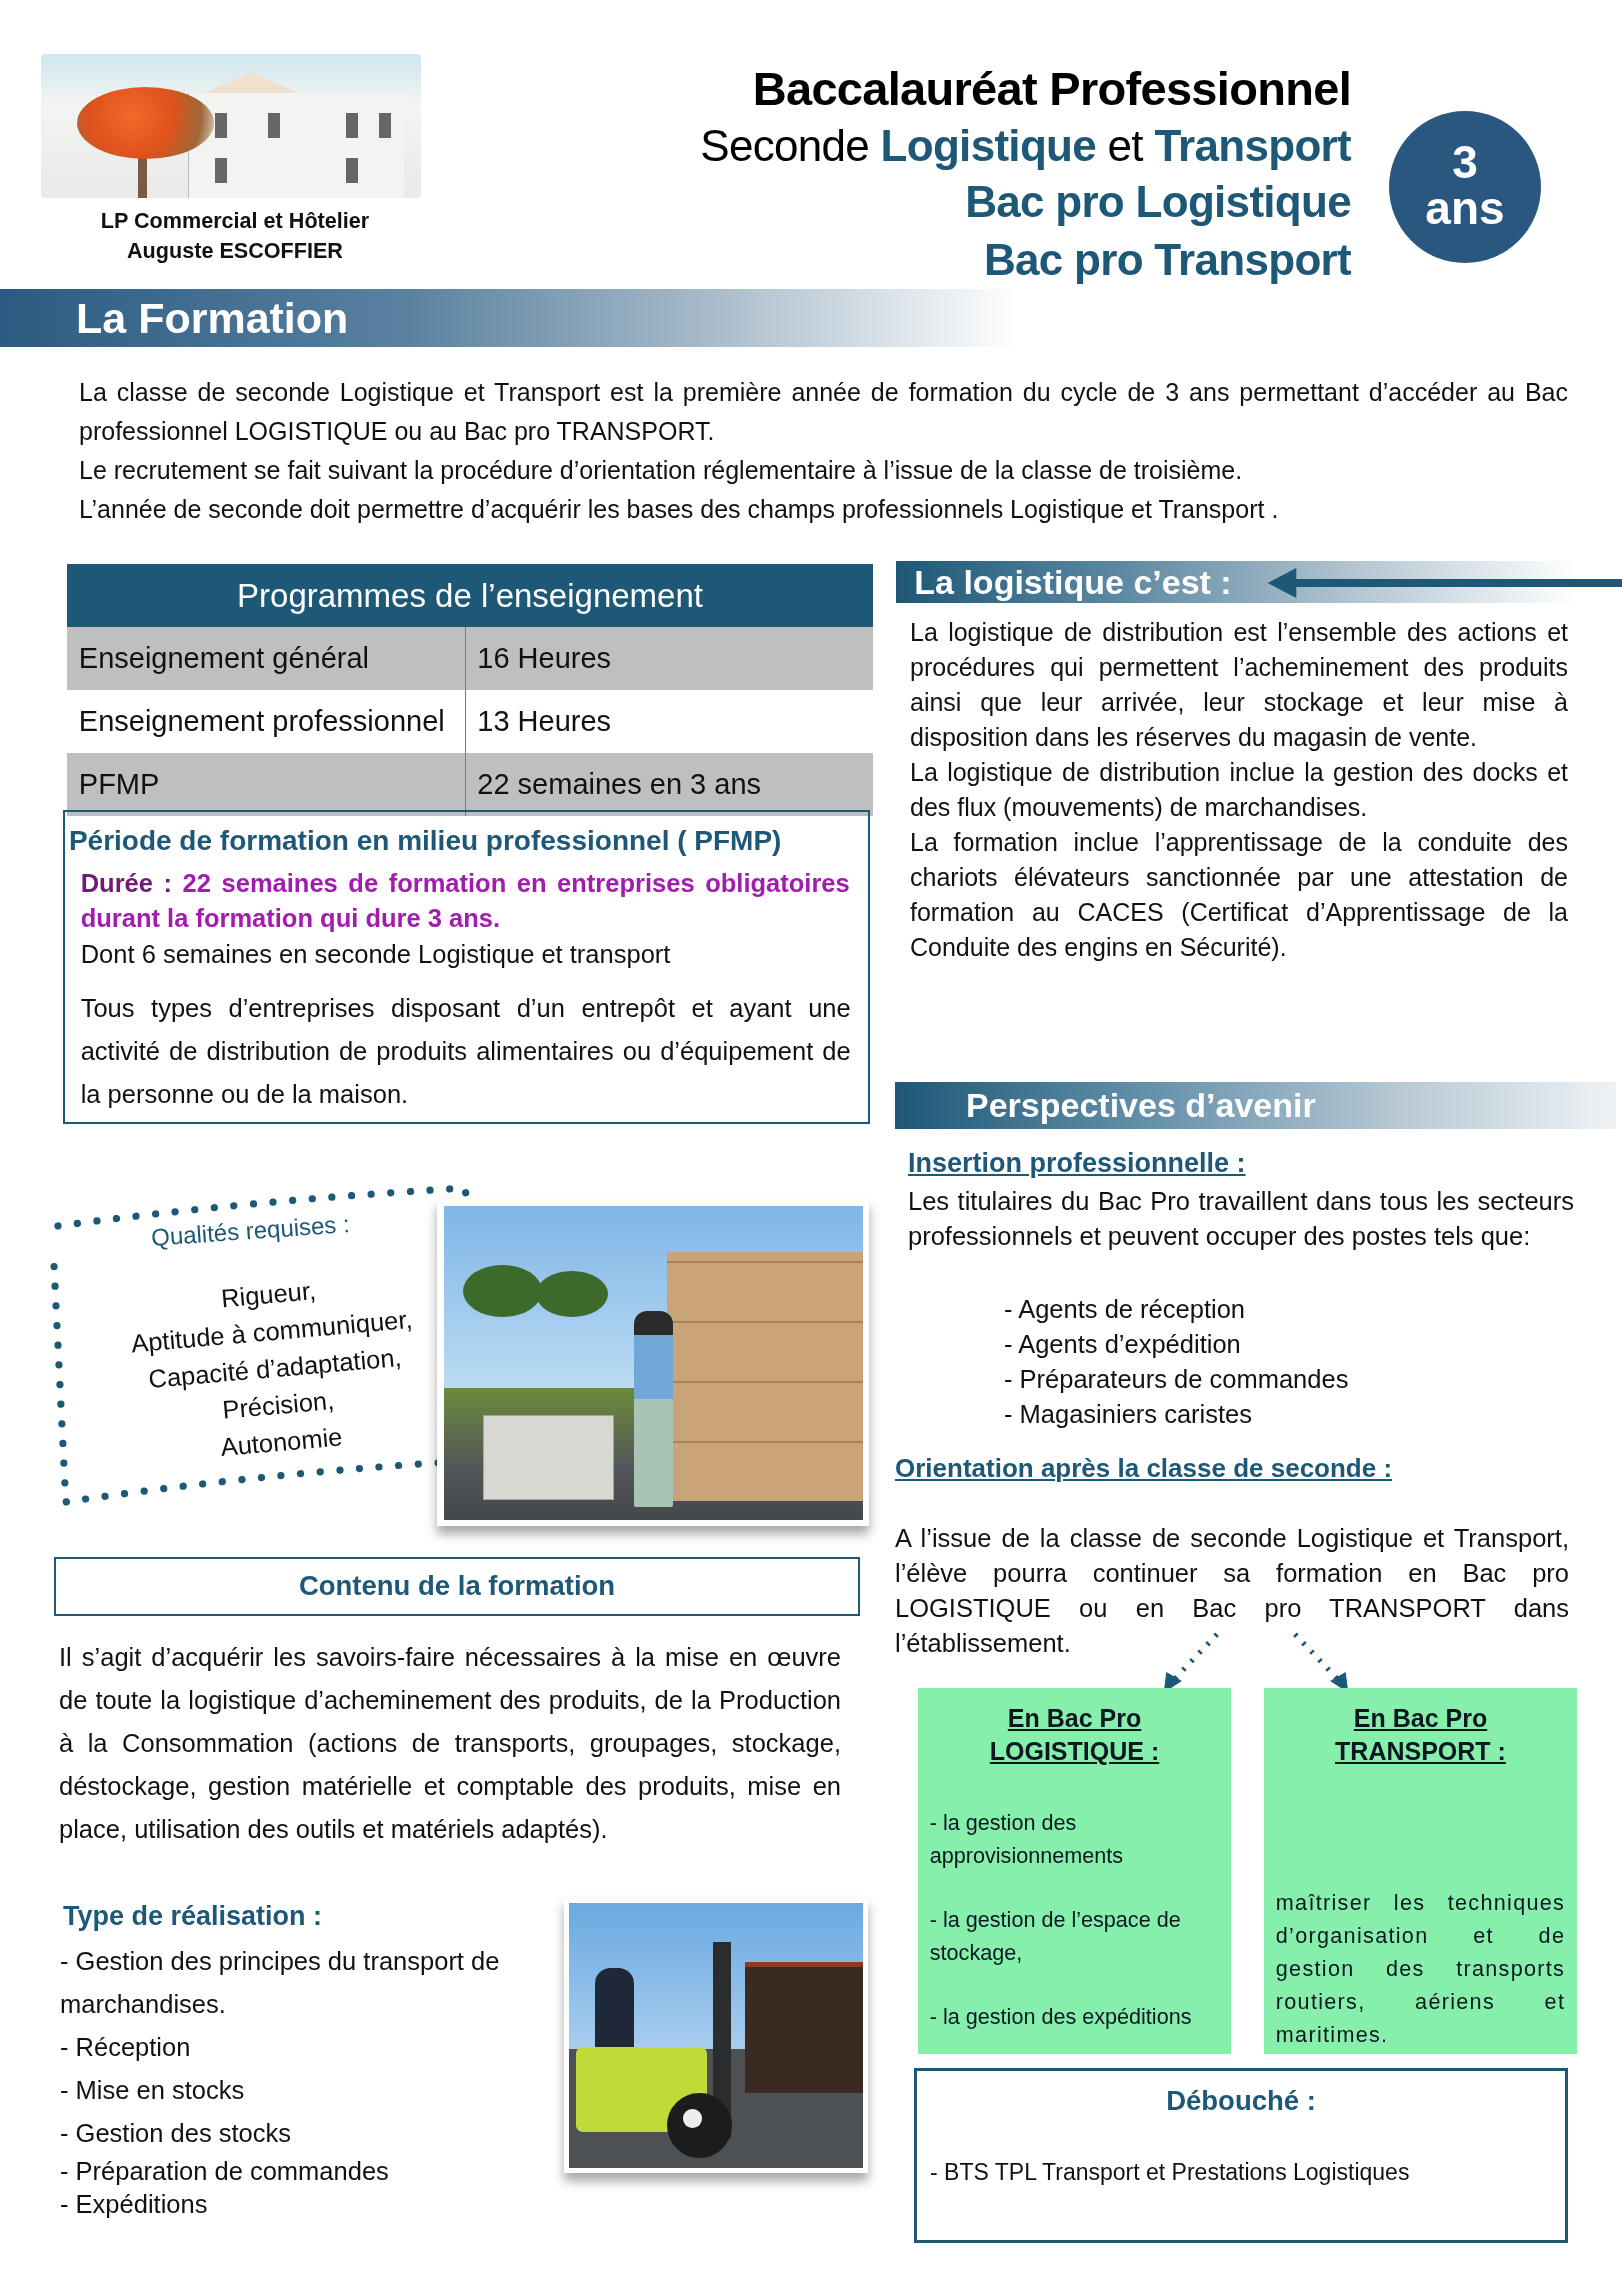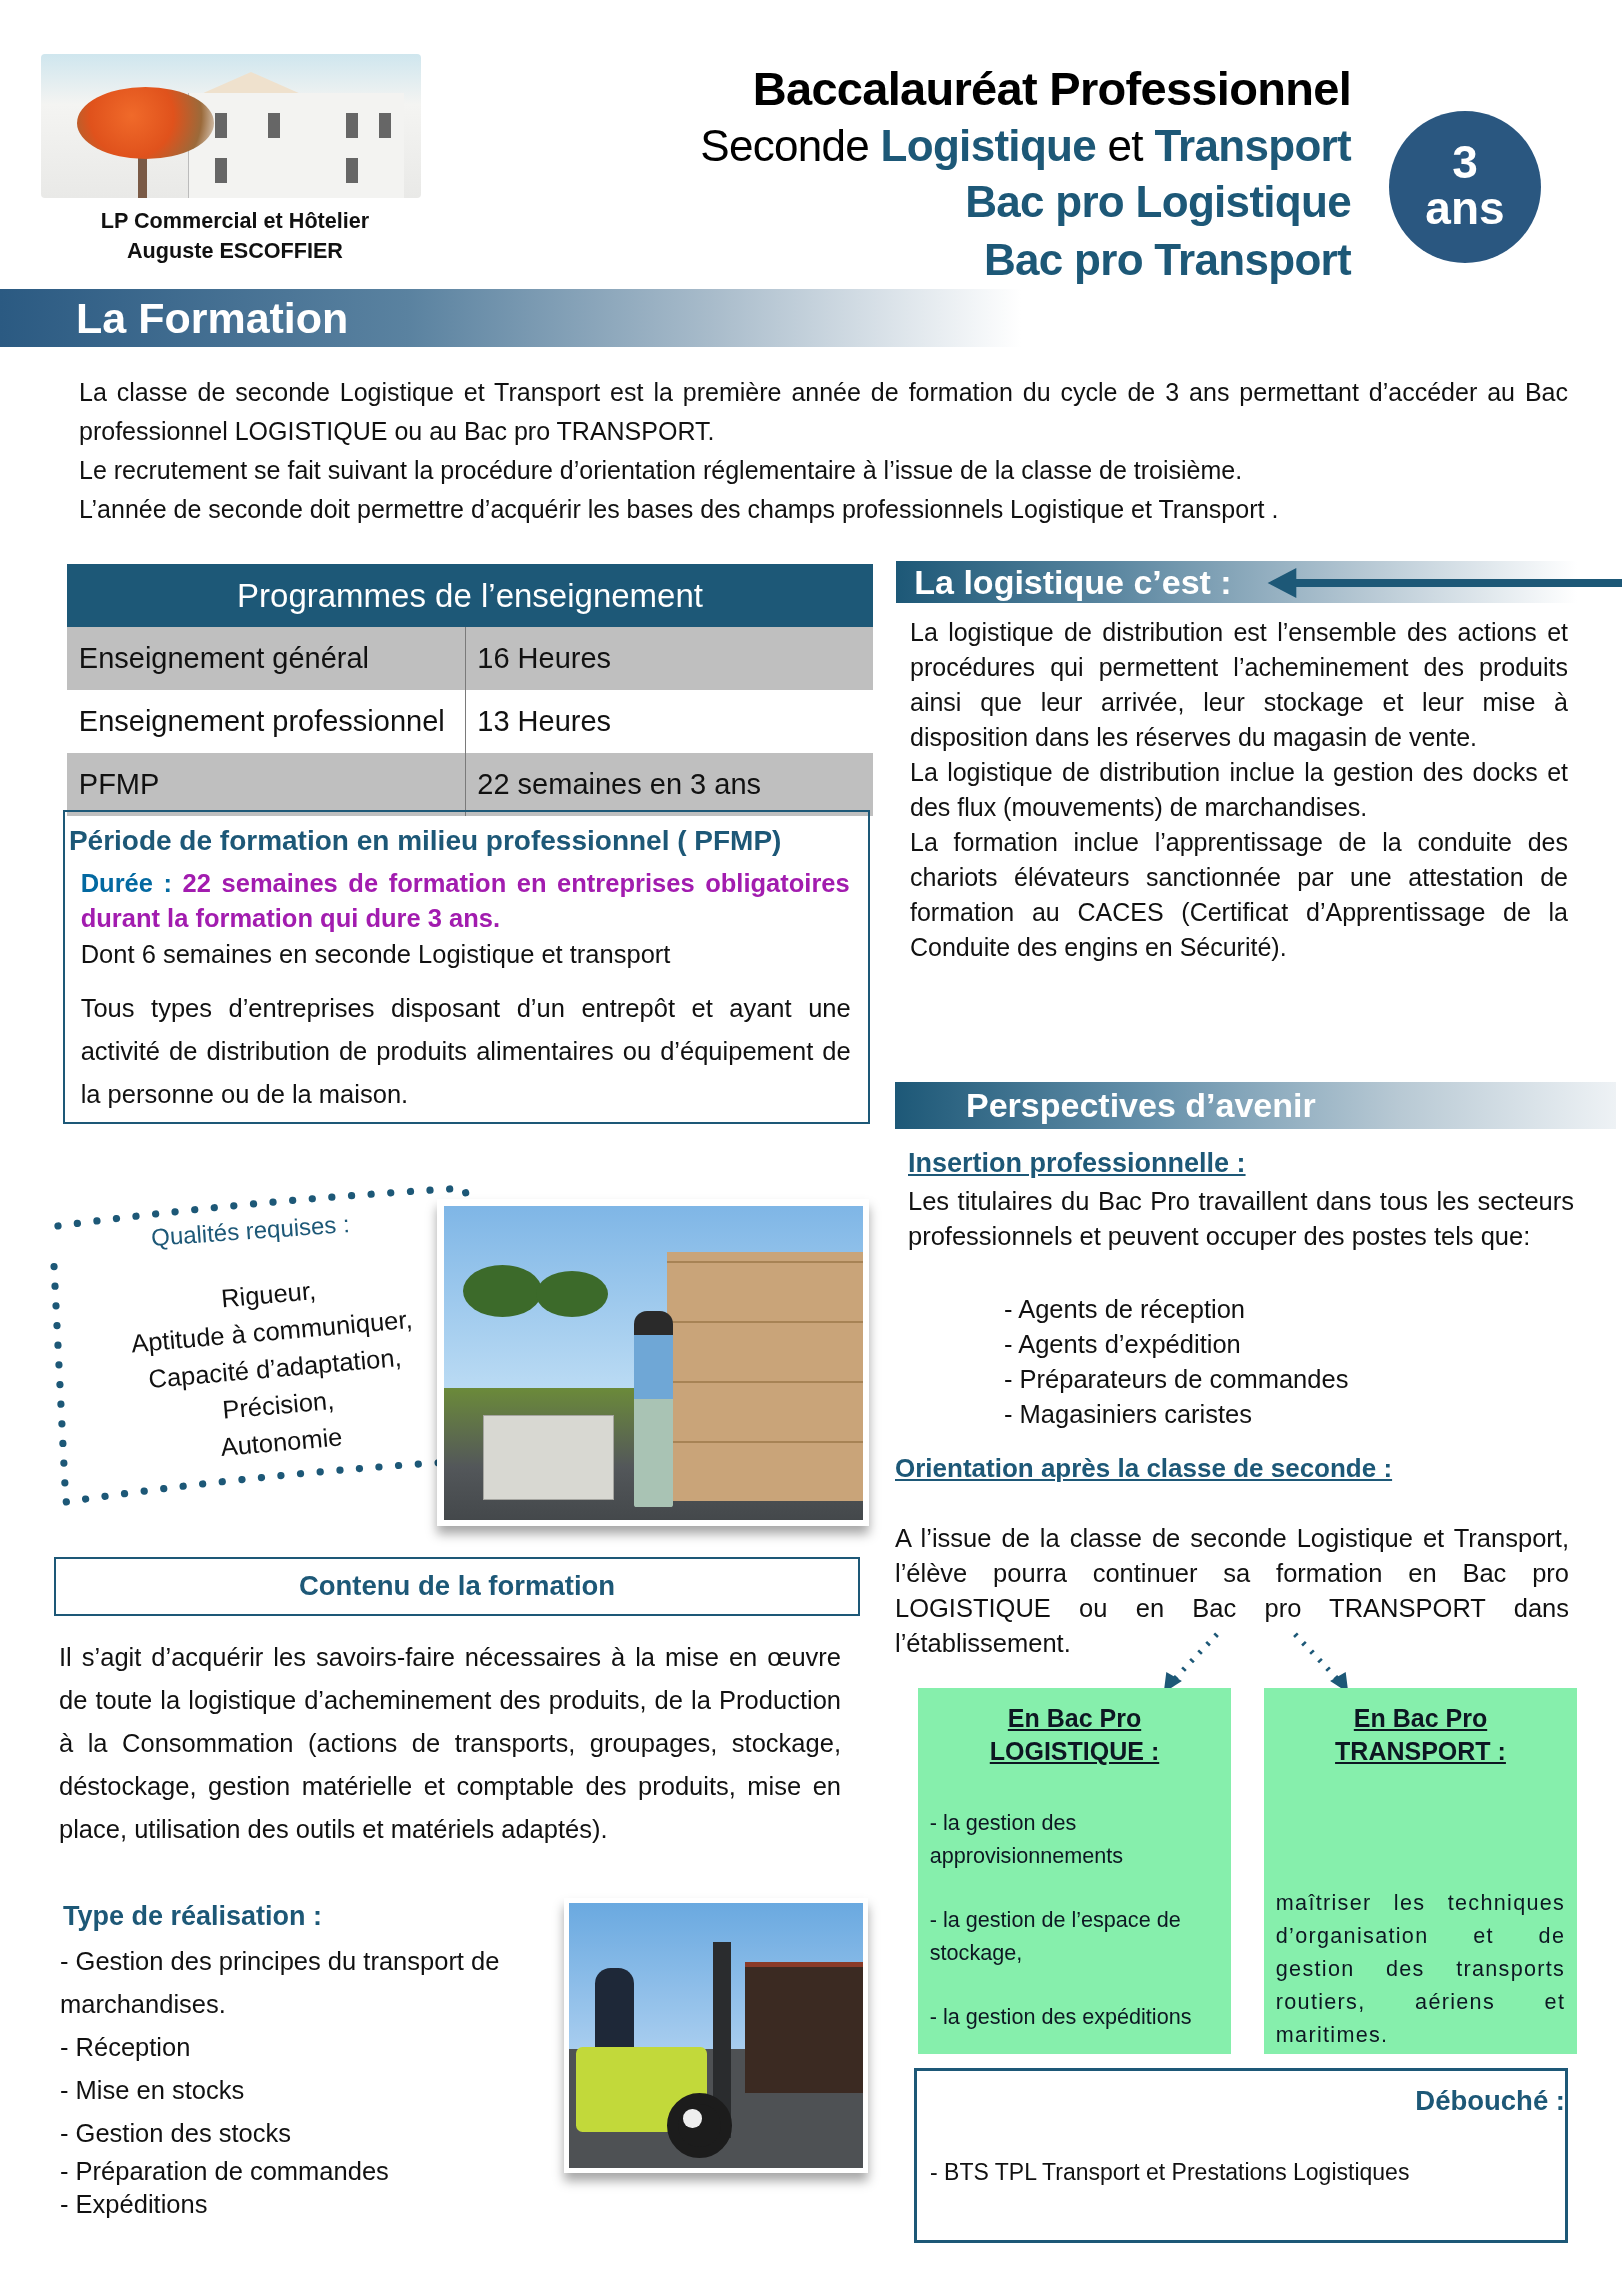--- a/index.html
+++ b/index.html
@@ -37,21 +37,21 @@
   
   .prog-table { left: 67px; top: 564px; width: 806px; border-collapse: collapse; font-family: "Liberation Sans", sans-serif; }
   .prog-table th { background:#1d5877; color:#fff; font-weight: normal; font-size: 33px; height: 63px; }
   .prog-table td { font-size: 29px; height: 63px; padding-left: 11.8px; }
   .prog-table tr.grey td { background:#bfbfbf; }
   .prog-table td.c1 { width: 398px; border-right: 1.3px solid #7a7a7a; }
   
   .pfmp { left: 63px; top: 810px; width: 807px; height: 314px; border: 2.6px solid #1d5877; font-family: "Liberation Sans", sans-serif; }
   .pfmp-title { position:absolute; left: 3.9px; top: 13px; font-size: 28px; font-weight: bold; color:#1d5877; }
   .pfmp-dur { position:absolute; left: 15.7px; top: 54px; width: 769px; font-size: 25.5px; line-height: 35px; text-align: justify; text-align-last: left; font-weight: bold; }
-  .pfmp-dur .lbl { color:#0369a1; }
+  .pfmp-dur .lbl { color:#701a75; }
   .pfmp-dur .val { color:#a21caf; }
   .pfmp-dont { position:absolute; left: 15.7px; top: 128px; font-size: 25.5px; }
   .pfmp-tous { position:absolute; left: 15.7px; top: 175px; width: 770px; font-size: 25.5px; line-height: 43px; text-align: justify; }
   
   .log-text { left: 910px; top: 615px; width: 658px; font-size: 25px; line-height: 35px; text-align: justify; font-family: "Liberation Sans", sans-serif; }
   
   .qual-dots { left: 46px; top: 1175px; width: 445px; height: 340px; }
   .qual-title { left: 151px; top: 1217px; font-size: 24px; color:#1d5877; transform: rotate(-4deg); font-family: "Liberation Sans", sans-serif; }
   .qual-list { left: 118px; top: 1276px; width: 314px; text-align: center; font-size: 25.5px; line-height: 37px; transform: rotate(-5deg); font-family: "Liberation Sans", sans-serif; }
   .photo1 { left: 437px; top: 1199px; width: 432px; height: 327px; background: #fff; box-shadow: 0 7.9px 10.5px rgba(0,0,0,0.35); padding: 6.5px; }
@@ -87,21 +87,21 @@
   .ori-text { left: 895px; top: 1521px; width: 674px; font-size: 25.5px; line-height: 35px; text-align: justify; font-family: "Liberation Sans", sans-serif; }
   .ori-arrows { left: 1145px; top: 1629px; width: 222px; height: 65px; }
   .bpbox { width: 313px; height: 366px; background:#86efac; font-family: "Liberation Sans", sans-serif; padding: 14.4px 11.8px; }
   .bpbox h3 { text-align: center; font-size: 25px; line-height: 33px; text-decoration: underline; color:#0d1722; font-weight: bold; }
   .bp-log { left: 918px; top: 1688px; }
   .bp-tr { left: 1264px; top: 1688px; }
   .bp-log .items { margin-top: 38px; font-size: 21.6px; line-height: 33px; color:#0d1722; }
   .bp-log .items div { margin-bottom: 31px; }
   .bp-tr .desc { margin-top: 118px; font-size: 21.6px; line-height: 33px; text-align: justify; letter-spacing: 1.3px; color:#0d1722; }
   .debouche { left: 914px; top: 2068px; width: 654px; height: 175px; border: 3.3px solid #1d5877; font-family: "Liberation Sans", sans-serif; }
-  .debouche h3 { text-align: right; margin-top: 14.4px; font-size: 27.5px; font-weight: bold; color:#1d5877; }
+  .debouche h3 { text-align: center; margin-top: 14.4px; font-size: 27.5px; font-weight: bold; color:#1d5877; }
   .debouche p { position:absolute; left: 13px; top: 88px; font-size: 23px; }
 </style>
 </head>
 <body>
 
 <div class="abs logo-img">
   <div class="roof"></div>
   <div class="bldg">
     <div class="win" style="left:26px;top:19.6px;"></div>
     <div class="win" style="left:79px;top:19.6px;"></div>

